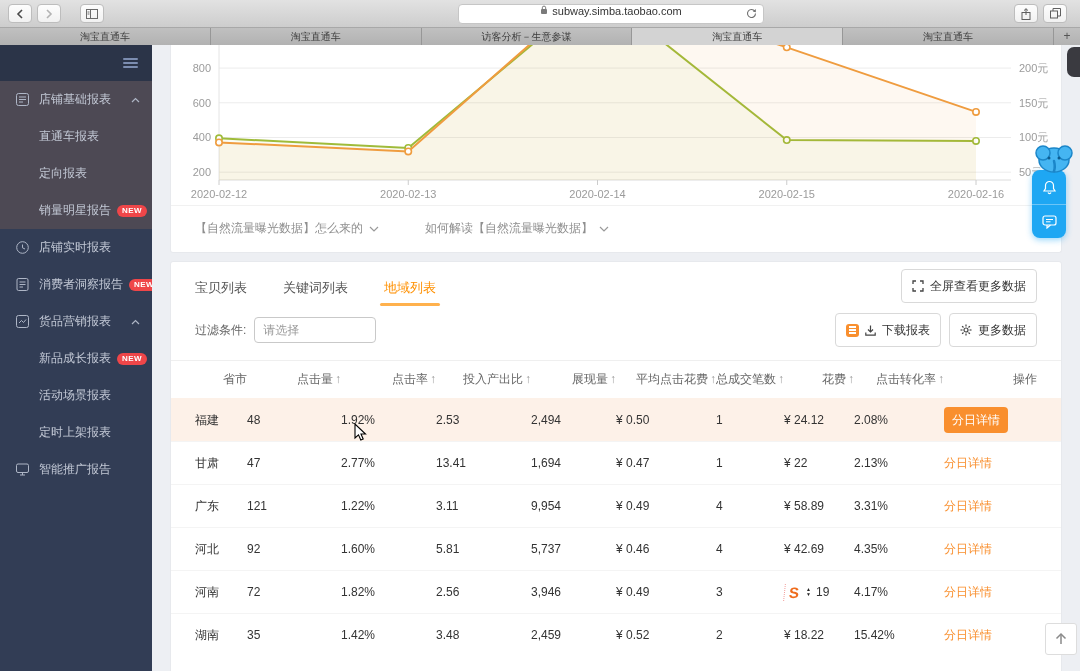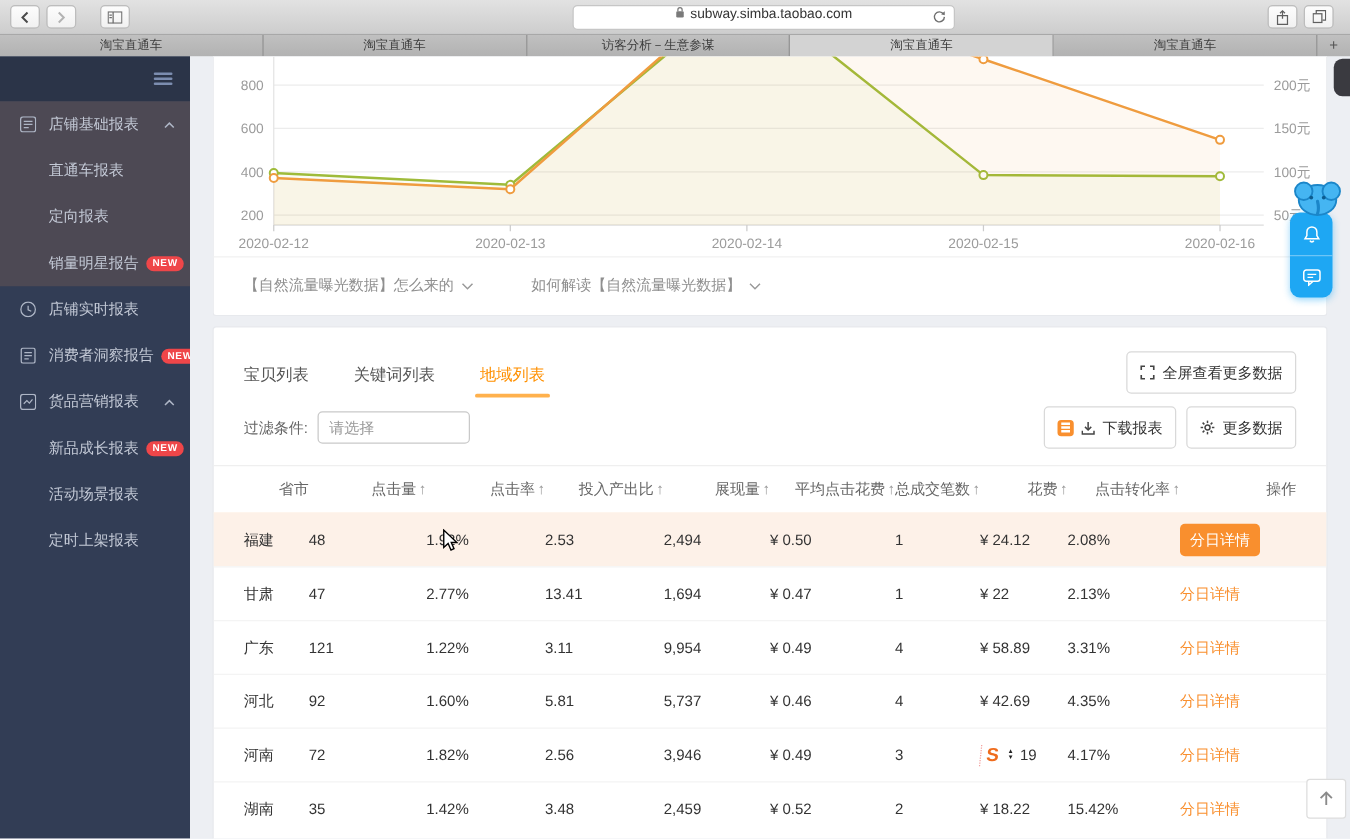--- a/index.html
+++ b/index.html
@@ -48,21 +48,21 @@
 
   .chart-card { height:208px; border-top:none; border-radius:0 0 3px 3px; }
   .chart-card svg.trend { display:block; width:892px; height:160px; }
   svg text { font-size:11px; fill:#9b9b9b; font-family:"Liberation Sans",sans-serif; }
 
   .faq-row { border-top:1px solid #f1f1f1; height:46px; display:flex; align-items:center; gap:46px; padding:0 24px;
              font-size:12px; color:#8f8f8f; }
   .faq-item { display:flex; align-items:center; gap:6px; }
 
   .table-card { margin-top:8px; height:420px; }
-  .panel-tabs { display:flex; align-items:center; height:48px; padding:0 24px;margin-top:12px; }
+  .panel-tabs { display:flex; align-items:center; height:48px; padding:0 24px; }
   .ptab { font-size:13px; color:#555; margin-right:36px; height:48px; line-height:52px; position:relative; cursor:default; }
   .ptab.active { color:#ff9000; }
   .ptab.active::after { content:""; position:absolute; left:-4px; right:-4px; bottom:4px; height:3px; background:#ffb14d; border-radius:2px; }
   .btn-light { display:flex; align-items:center; gap:6px; height:26px; padding:16px 10px; border:1px solid #d9d9d9;
                border-radius:4px; background:#fff; font-size:12px; color:#333; cursor:default; }
   .fullscreen-btn { margin-left:auto; }
   .filter-row { display:flex; align-items:center; height:40px; padding:0 24px; }
   .filter-label { font-size:12px; color:#666; margin-right:8px;text-align:right; }
   .filter-input { width:122px; height:26px; border:1px solid #c9c9c9; border-radius:4px; padding:0 8px; font-size:12px; color:#333;
                   font-family:"Liberation Sans",sans-serif; }
@@ -239,20 +239,30 @@
       <div class="sb-item sub">
           <span>新品成长报表</span>
           <span class="badge-new">NEW</span>
         </div>
       <div class="sb-item sub">
           <span>活动场景报表</span>
         </div>
       <div class="sb-item sub">
           <span>定时上架报表</span>
         </div>
+      <div class="sb-item">
+        <span class="ic">
+            <svg width="13" height="13" viewBox="0 0 13 13">
+              <rect x="0.5" y="1" width="12" height="8.5" rx="1.5" fill="none" stroke="#aeb6c6"></rect>
+              <line x1="4" y1="12" x2="9" y2="12" stroke="#aeb6c6"></line>
+              <line x1="6.5" y1="9.5" x2="6.5" y2="12" stroke="#aeb6c6"></line>
+            </svg>
+          </span>
+        <span>智能推广报告</span>
+      </div>
     </aside>
 
     <div class="main">
 
       <section class="card chart-card">
         <svg class="trend" id="trend-svg" viewBox="0 0 892 160">
             <line x1="48" y1="23.078406169665804" x2="840" y2="23.078406169665804" stroke="#ececec"></line>
             <text x="40" y="27.078406169665804" text-anchor="end">800</text>
             <text x="848" y="27.078406169665804">200元</text>
             <line x1="48" y1="57.78277634961439" x2="840" y2="57.78277634961439" stroke="#ececec"></line>

